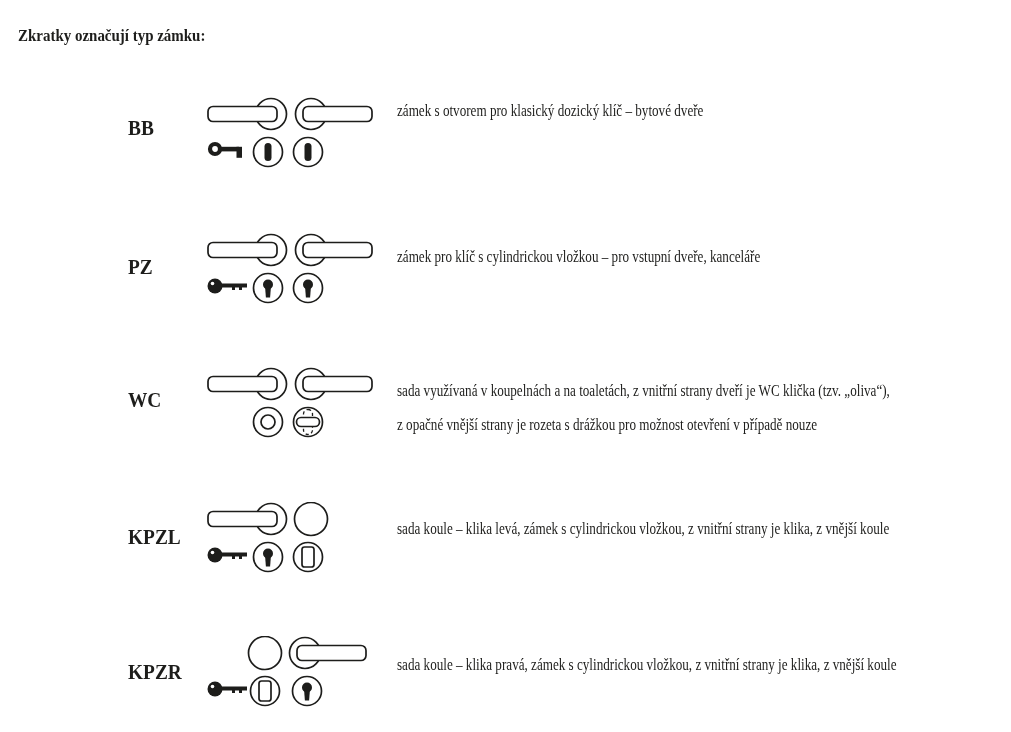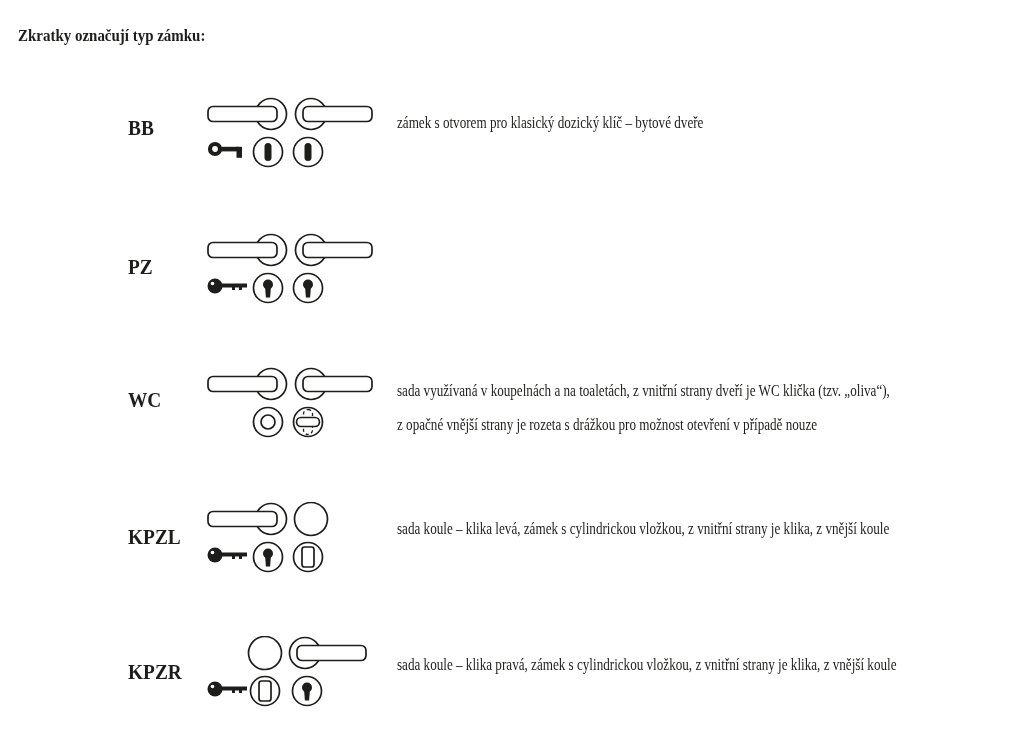--- a/index.html
+++ b/index.html
@@ -8,21 +8,21 @@
     background:var(--bg,#ffffff); color:var(--ink,#1d1d1b);
     font-family:Liberation Serif, serif; overflow:hidden;
   }
   .cond  { display:inline-block; transform:scaleX(0.82); transform-origin:0 50%; white-space:nowrap; }
   .condt { display:inline-block; transform:scaleX(0.88); transform-origin:0 50%; white-space:nowrap; }
   .title { position:absolute; left:18px; top:26px; font-size:17px; font-weight:bold; line-height:20px; }
   .code  { position:absolute; left:128px; font-size:22px; font-weight:bold; line-height:26px; }
   .icons { position:absolute; left:205px; width:170px; height:80px; }
   .desc  { position:absolute; left:397px; font-size:16px; line-height:21px; }
   .desc.two { line-height:34px; }
-  .code.r1 { top:115px; } .icons.r1 { top:97px;  } .desc.r1 { top:112px; }
+  .code.r1 { top:115px; } .icons.r1 { top:97px;  } .desc.r1 { top:100px; }
   .code.r2 { top:254px; } .icons.r2 { top:233px; } .desc.r2 { top:246px; }
   .code.r3 { top:387px; } .icons.r3 { top:367px; } .desc.r3 { top:374px; }
   .code.r4 { top:524px; } .icons.r4 { top:502px; } .desc.r4 { top:518px; }
   .code.r5 { top:659px; } .icons.r5 { top:636px; } .desc.r5 { top:654px; }
   
   .ln   { fill:#ffffff; stroke:var(--ink,#1d1d1b); stroke-width:1.7; }
   .fl   { fill:var(--ink,#1d1d1b); stroke:none; }
   .wh   { fill:#ffffff; stroke:none; }
   .ring { fill:none; stroke:var(--ink,#1d1d1b); stroke-width:4.2; }
   .dash { fill:none; stroke:var(--ink,#1d1d1b); stroke-width:1.3; stroke-dasharray:3.2 2.6; }
@@ -87,20 +87,23 @@
       <circle class="ln" cx="63" cy="55" r="14.5"></circle>
       <circle class="fl" cx="63" cy="51.5" r="5"></circle>
       <path class="fl" d="M60,53 h6 l-0.9,11.5 h-4.2 z"></path>
     </g>
     <g>
       <circle class="ln" cx="103" cy="55" r="14.5"></circle>
       <circle class="fl" cx="103" cy="51.5" r="5"></circle>
       <path class="fl" d="M100,53 h6 l-0.9,11.5 h-4.2 z"></path>
     </g>
   </svg>
+  <div class="desc r2">
+    <span class="cond">zámek pro klíč s cylindrickou vložkou – pro vstupní dveře, kanceláře</span>
+  </div>
 
   <div class="code r3">
     <span class="condt">WC</span>
   </div>
   <svg class="icons r3" viewBox="0 0 170 80">
     <g>
       <circle class="ln" cx="66" cy="17" r="15.5"></circle>
       <rect class="ln" x="3" y="9.5" width="69" height="15" rx="5"></rect>
     </g>
     <g>

